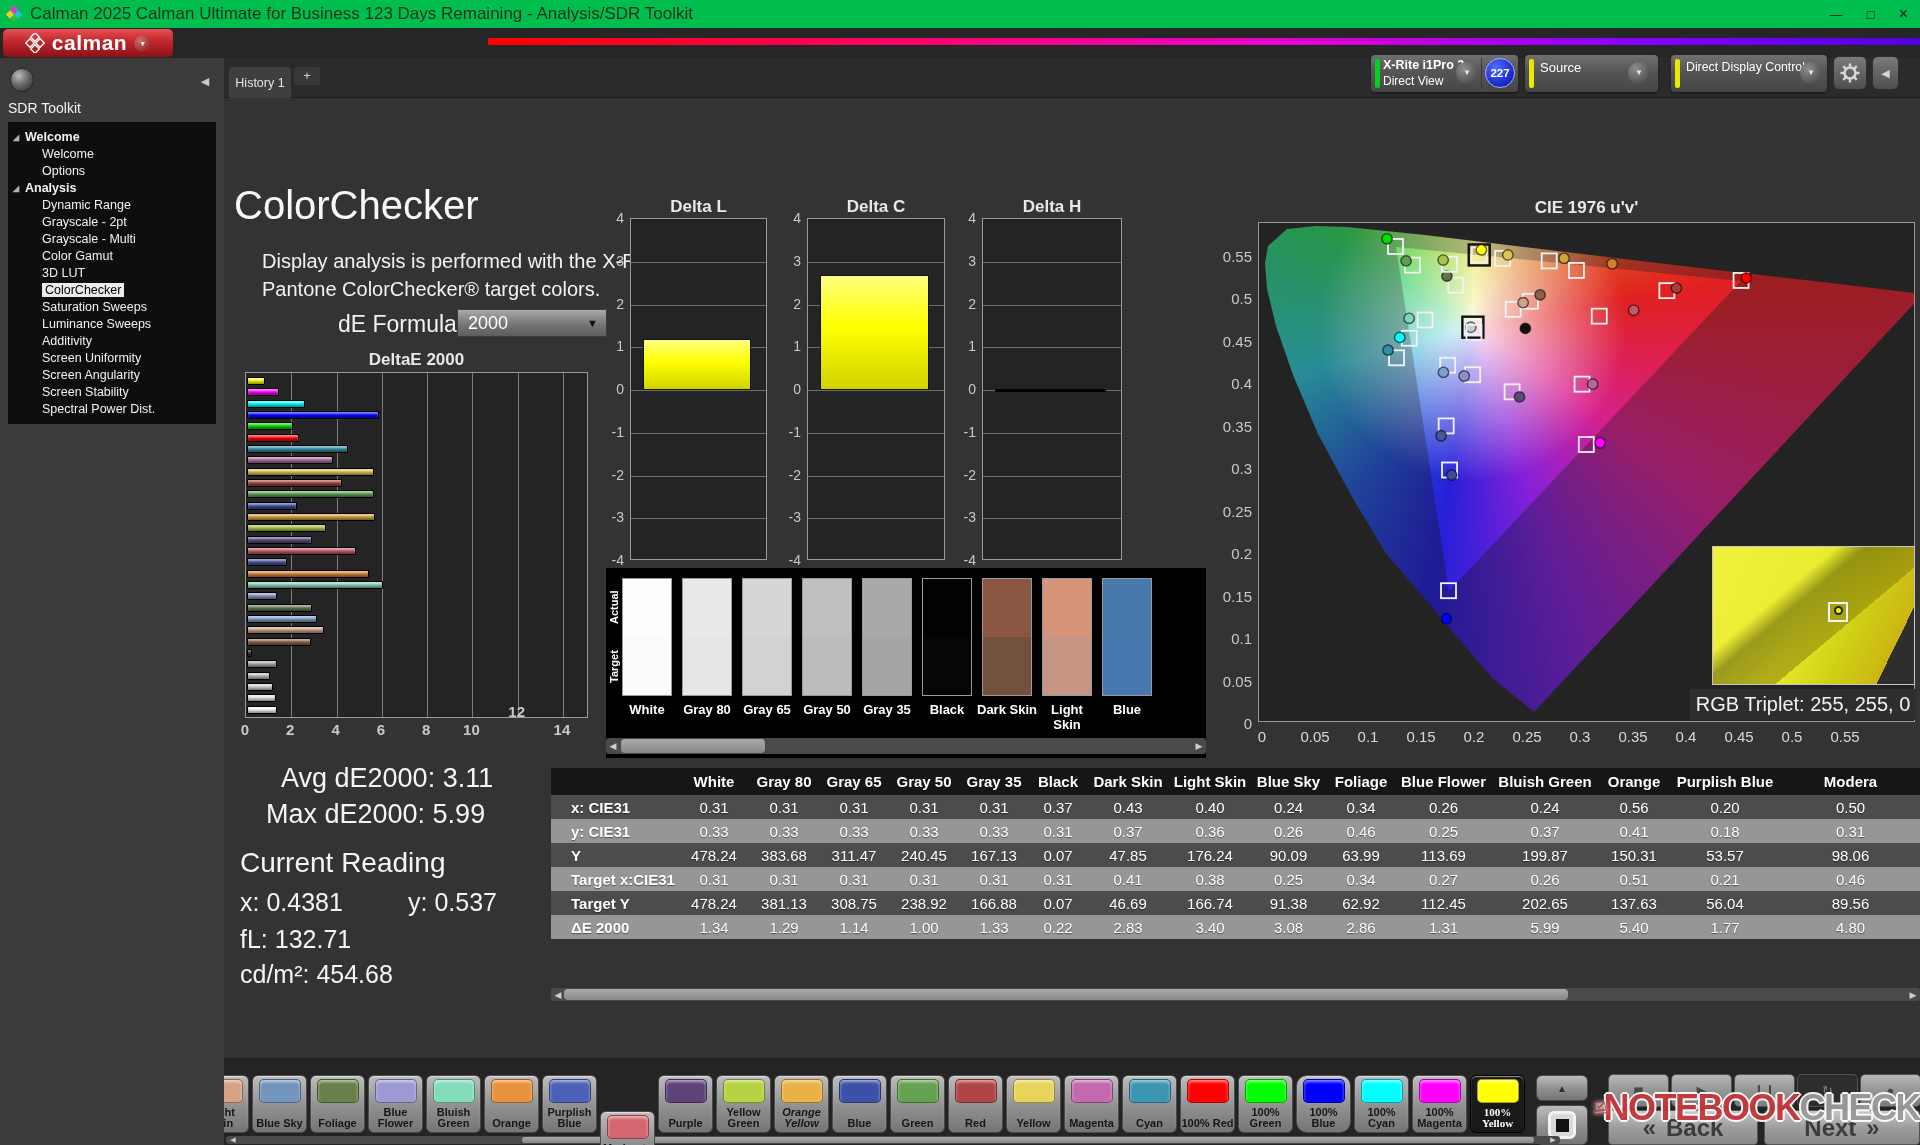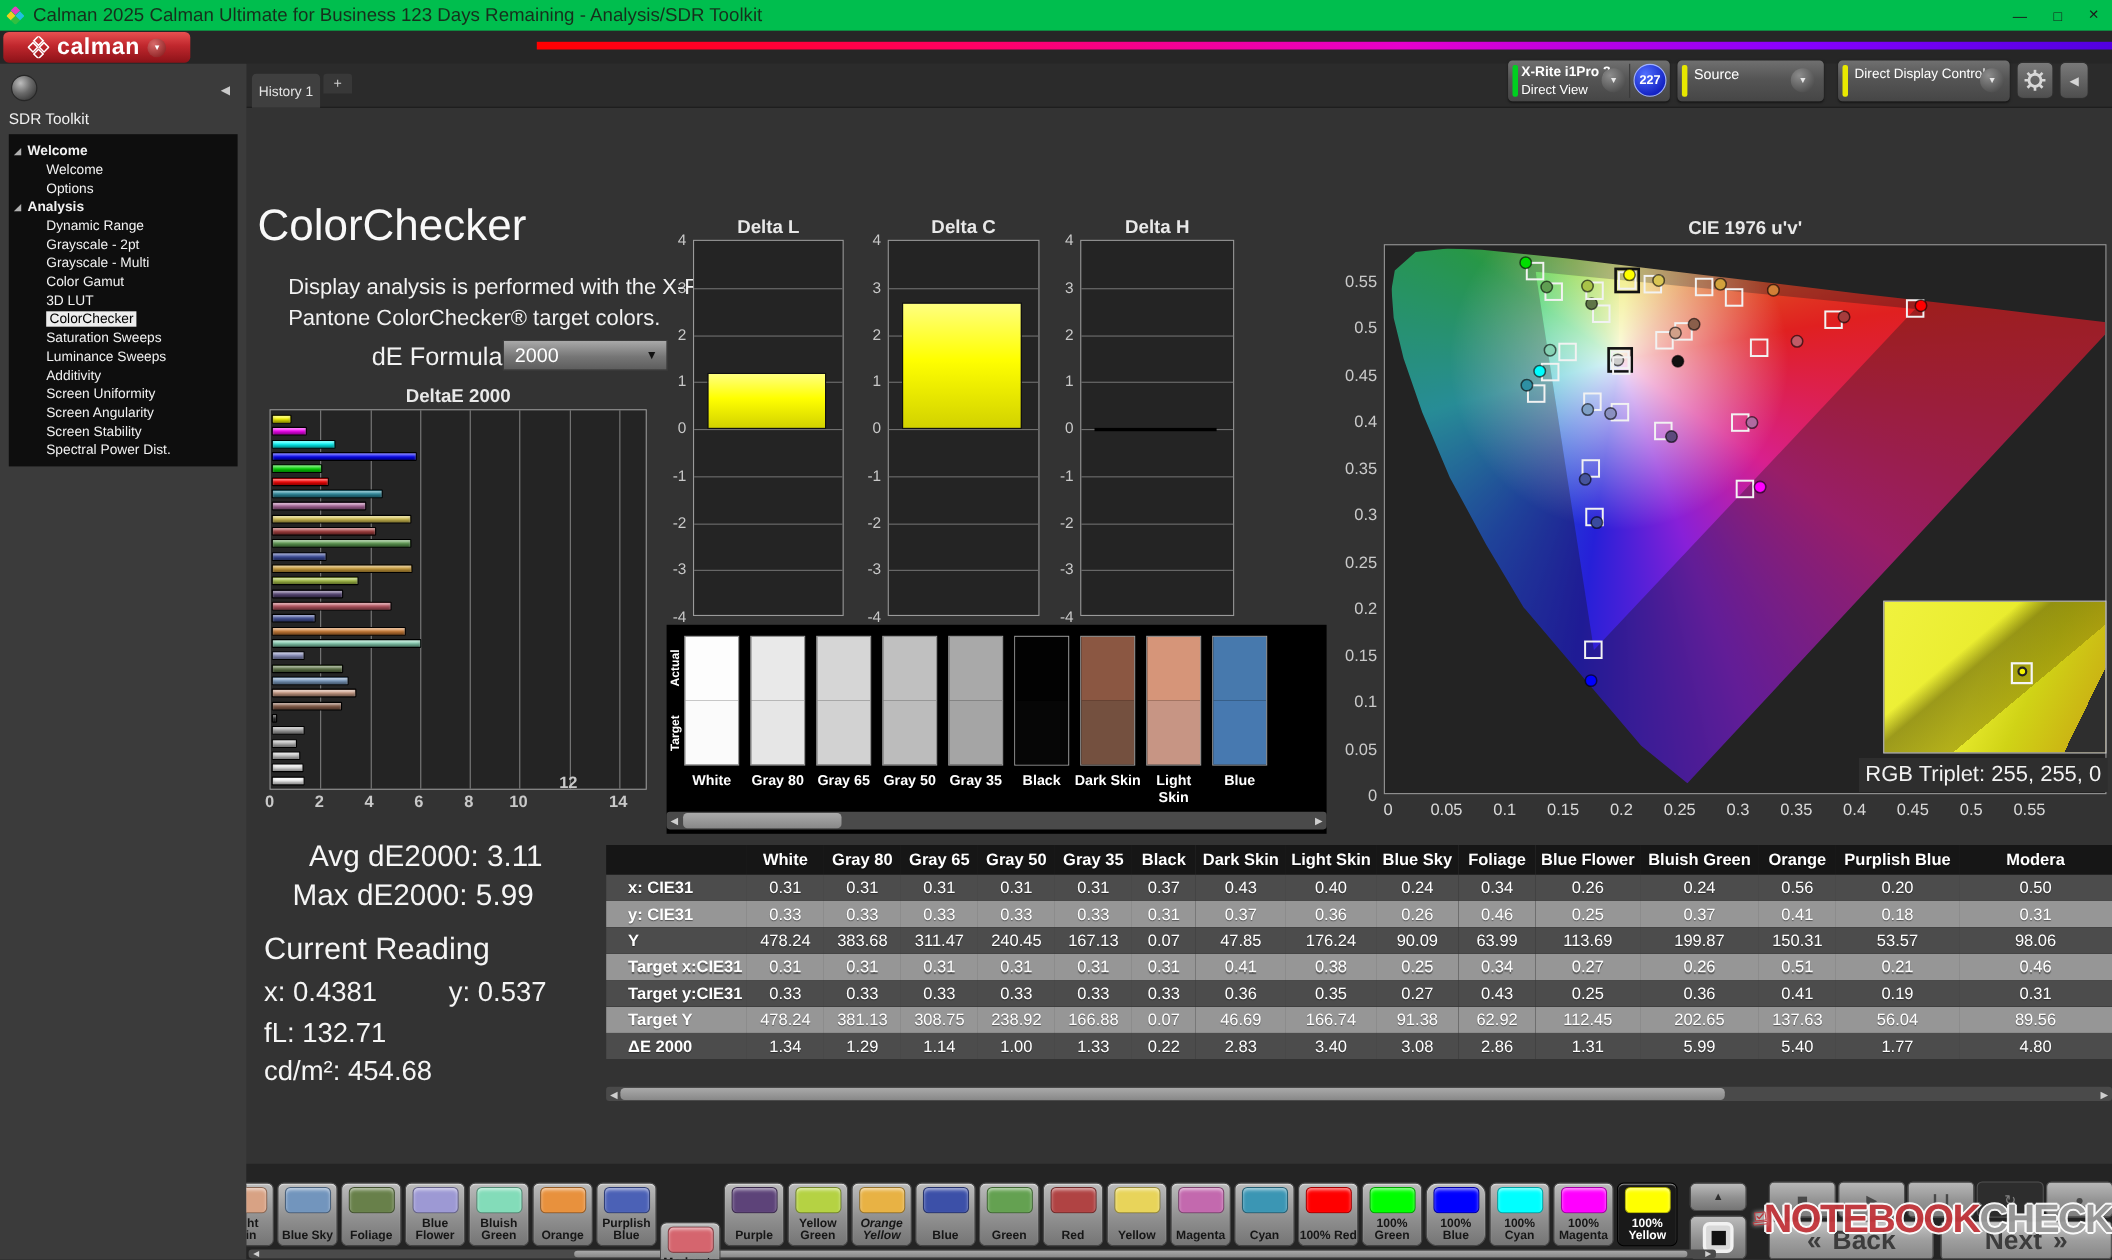--- a/index.html
+++ b/index.html
@@ -145,21 +145,21 @@
   
   .bottom-strip { position:absolute; left:224px; top:1058px; width:1696px; height:87px;
                   background:#242424; overflow:hidden; }
   .cbtn { position:absolute; top:17px; width:55px; height:58px; border-radius:6px;
           background:linear-gradient(180deg,#bcbcbc,#909090 55%,#757575); border:1px solid #4a4a4a;
           box-shadow:inset 0 1px 1px rgba(255,255,255,.55); }
   .cbtn .sw { margin:3px auto 0; width:42px; height:24px; border-radius:5px;
               border:1px solid rgba(0,0,0,.35); box-shadow:inset 0 2px 3px rgba(255,255,255,.55); }
   .cbtn .lbl { position:absolute; left:0; right:0; bottom:2px; font-size:11px; font-weight:bold;
                color:#161616; text-align:center; line-height:1.06; }
-  .cbtn.sel { background:#191919; border-color:#000; }
+  .cbtn.sel { background:#191919; border-color:#000;font-family:Liberation Serif, serif; }
   .cbtn.sel .lbl { color:#fff; }
   .ctrl-btn { position:absolute; border-radius:6px; border:1px solid #4a4a4a;
               background:linear-gradient(180deg,#bcbcbc,#8f8f8f 55%,#757575);
               display:flex; align-items:center; justify-content:center; color:#2e2e2e; }
   .stop-outer { width:28px; height:28px; border:3px solid #f2f2f2; border-radius:6px; background:#d9d9d9;
                 display:flex; align-items:center; justify-content:center; }
   .stop-inner { width:13px; height:13px; background:#111; }
   .mini-btn { position:absolute; top:16px; width:61px; height:33px; border-radius:5px;
               background:linear-gradient(180deg,#c0c0c0,#999 55%,#828282); border:1px solid #555;
               color:#4c4c4c; font-size:13px; display:flex; align-items:center; justify-content:center; opacity:.95; }
@@ -569,38 +569,20 @@
             <td>0.38</td>
             <td>0.25</td>
             <td>0.34</td>
             <td>0.27</td>
             <td>0.26</td>
             <td>0.51</td>
             <td>0.21</td>
             <td>0.46</td>
           </tr>
           <tr>
-            <td class="rowlabel">Target y:CIE31</td>
-            <td>0.33</td>
-            <td>0.33</td>
-            <td>0.33</td>
-            <td>0.33</td>
-            <td>0.33</td>
-            <td>0.33</td>
-            <td>0.36</td>
-            <td>0.35</td>
-            <td>0.27</td>
-            <td>0.43</td>
-            <td>0.25</td>
-            <td>0.36</td>
-            <td>0.41</td>
-            <td>0.19</td>
-            <td>0.31</td>
-          </tr>
-          <tr>
             <td class="rowlabel">Target Y</td>
             <td>478.24</td>
             <td>381.13</td>
             <td>308.75</td>
             <td>238.92</td>
             <td>166.88</td>
             <td>0.07</td>
             <td>46.69</td>
             <td>166.74</td>
             <td>91.38</td>

